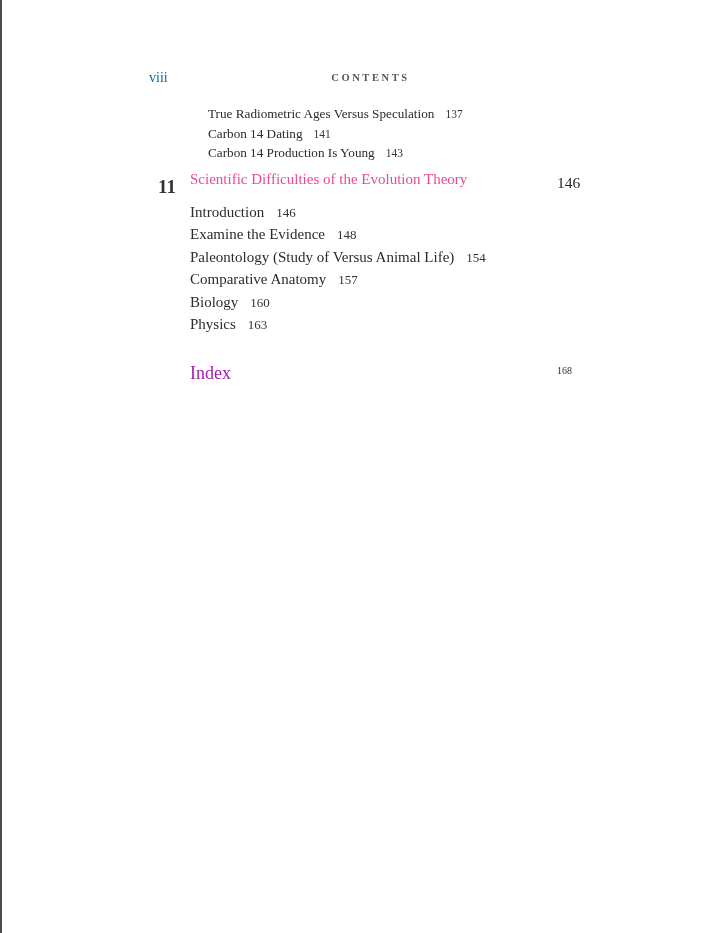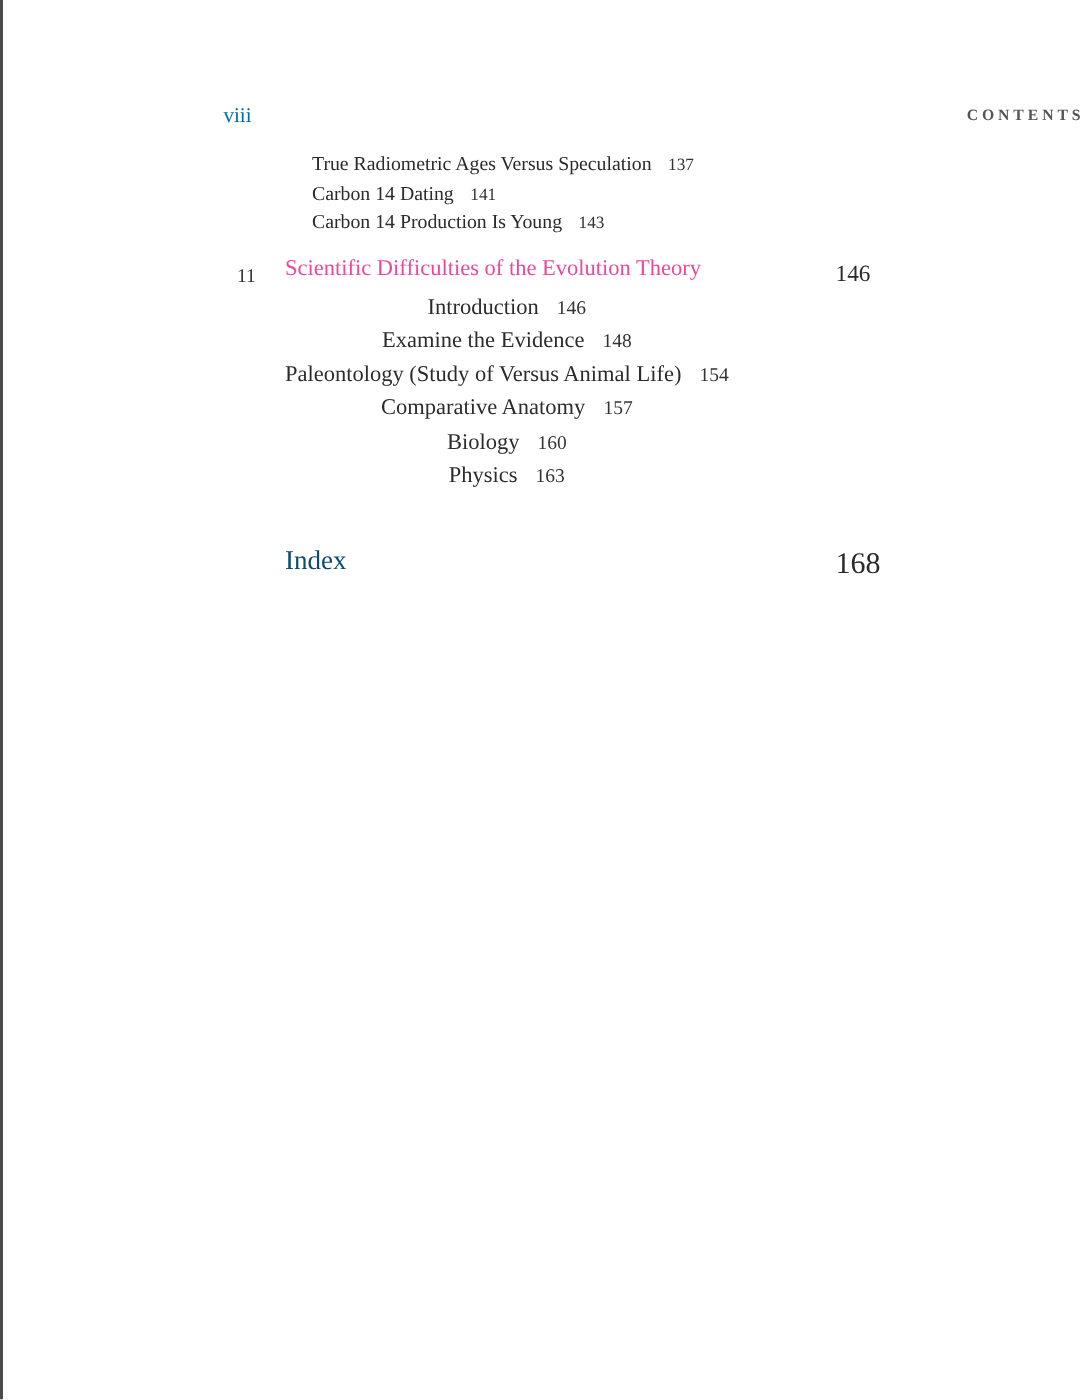--- a/index.html
+++ b/index.html
@@ -26,60 +26,61 @@
       left: 149px;
       top: 70px;
       font-size: 14px;
       color: #0369a1;
     }
     .running-head {
       position: absolute;
       left: 0;
       width: 723px;
       top: 72px;
-      text-align: right;
+      text-align: center;
       font-size: 10.5px;
       letter-spacing: 2.6px;
       font-weight: bold;
       color: #555;
       padding-left: 18px;
       box-sizing: border-box;
     }
     .carry-list {
       position: absolute;
       left: 208px;
       top: 102px;
       margin: 0; padding: 0;
       list-style: none;
     }
     .carry-list li {
       font-size: 13.2px;
-      line-height: 14px;
+      line-height: 24px;
       height: 19.5px;
       white-space: nowrap;
       color: #2b2b2b;
     }
     .pg {
       font-size: 11.5px;
       margin-left: 11px;
       color: #333;
     }
     .chapter-row {
       position: absolute;
       left: 0;
       top: 170px;
       width: 723px;
       height: 26px;
     }
     .chapter-number {
       position: absolute;
       left: 158px;
       top: 6px;
-      font-size: 13px;
+      font-size: 19px;
       color: #333;
+      font-weight: bold;
     }
     .chapter-title {
       position: absolute;
       left: 190px;
       top: 1px;
       font-size: 15px;
       color: #ec4899;
       white-space: nowrap;
     }
     .chapter-page {
@@ -91,49 +92,48 @@
     }
     .section-list {
       position: absolute;
       left: 190px;
       top: 197px;
       margin: 0; padding: 0;
       list-style: none;
     }
     .section-list li {
       font-size: 15px;
-      line-height: 16px;
+      line-height: 30px;
       height: 22.4px;
       white-space: nowrap;
       color: #2b2b2b;
-      text-align: center;
     }
     .section-list .pg {
       font-size: 13px;
       margin-left: 12px;
     }
     .index-row {
       position: absolute;
       left: 0;
       top: 362px;
       width: 723px;
       height: 26px;
     }
     .index-title {
       position: absolute;
       left: 190px;
       top: 1px;
       font-size: 18px;
-      color: #0c4a6e;
+      color: #a21caf;
     }
     .index-page {
       position: absolute;
       left: 557px;
       top: 3px;
-      font-size: 20px;
+      font-size: 10px;
       color: #2a2a2a;
     }
   </style>
 </head>
 <body>
 
 <div class="left-border"></div>
 
 <div class="page-num">viii</div>
 <div class="running-head">CONTENTS</div>

